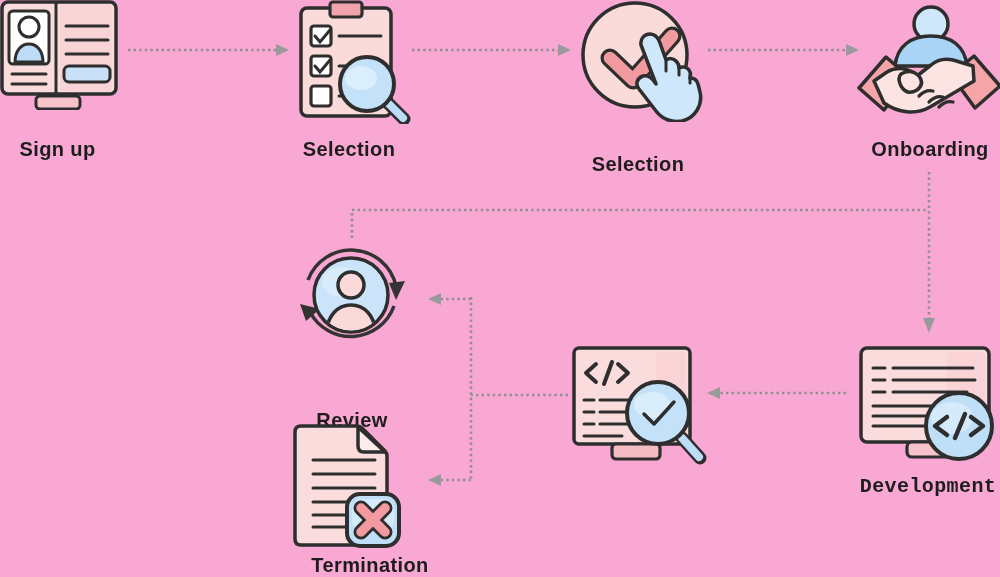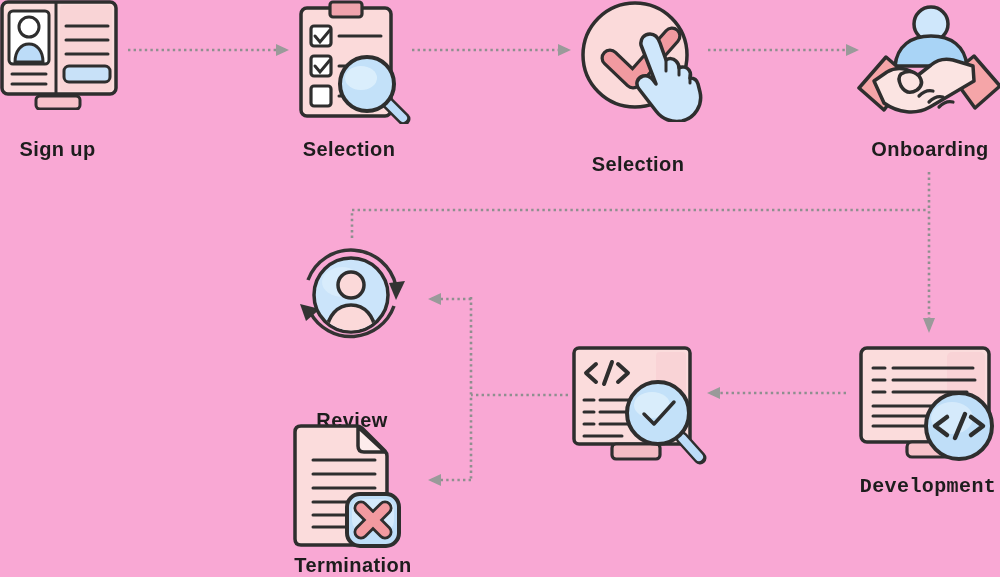--- a/index.html
+++ b/index.html
@@ -213,15 +213,15 @@
         <path d="M24,80 H82"></path>
           <path d="M24,93 H62"></path>
           <path d="M24,105 H56"></path>
       </g>
       <rect x="58" y="72" width="52" height="52" rx="13" fill="#bfdef8" stroke="#2e2e2e" stroke-width="4"></rect>
       <rect x="63" y="77" width="42" height="32" rx="10" fill="#d8ecfc" opacity="0.85"></rect>
       <path d="M72,86 L96,110 M96,86 L72,110" stroke="#2e2e2e" stroke-width="15" stroke-linecap="round"></path>
       <path d="M72,86 L96,110 M96,86 L72,110" stroke="#f29aa0" stroke-width="9.5" stroke-linecap="round"></path>
     </svg>
   </div>
-  <div class="label" style="left:287px;top:553px;width:132px;">Termination</div>
+  <div class="label" style="left:304px;top:553px;width:132px;">Termination</div>
 
 </div>
 
 </body></html>

